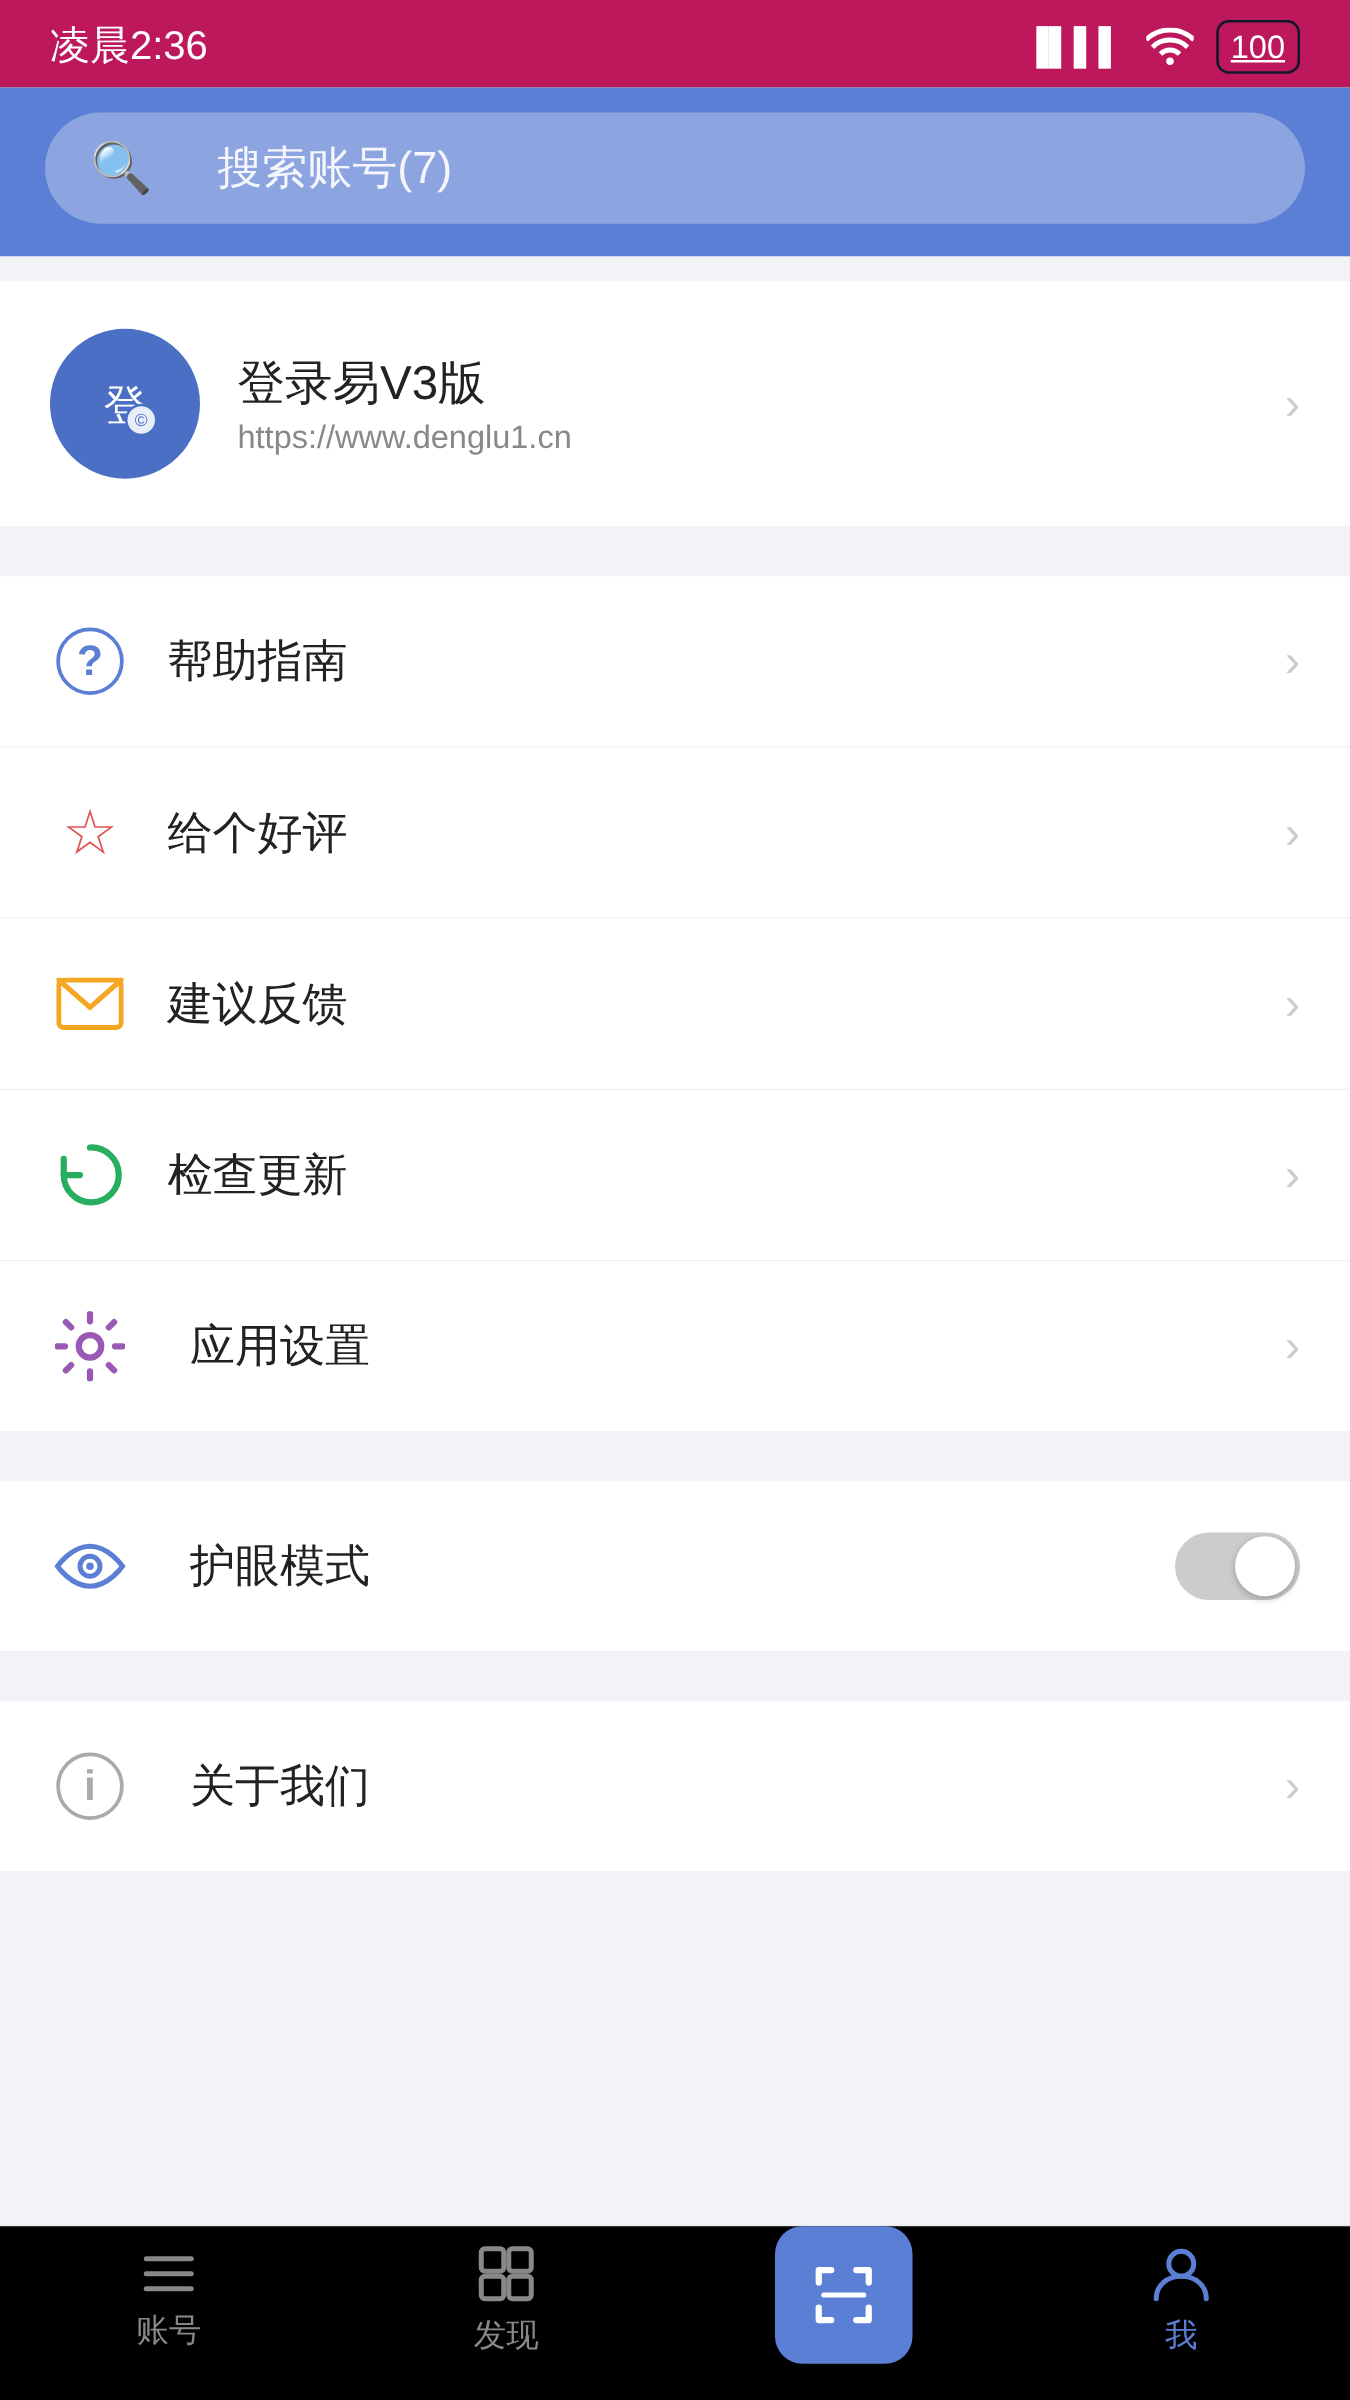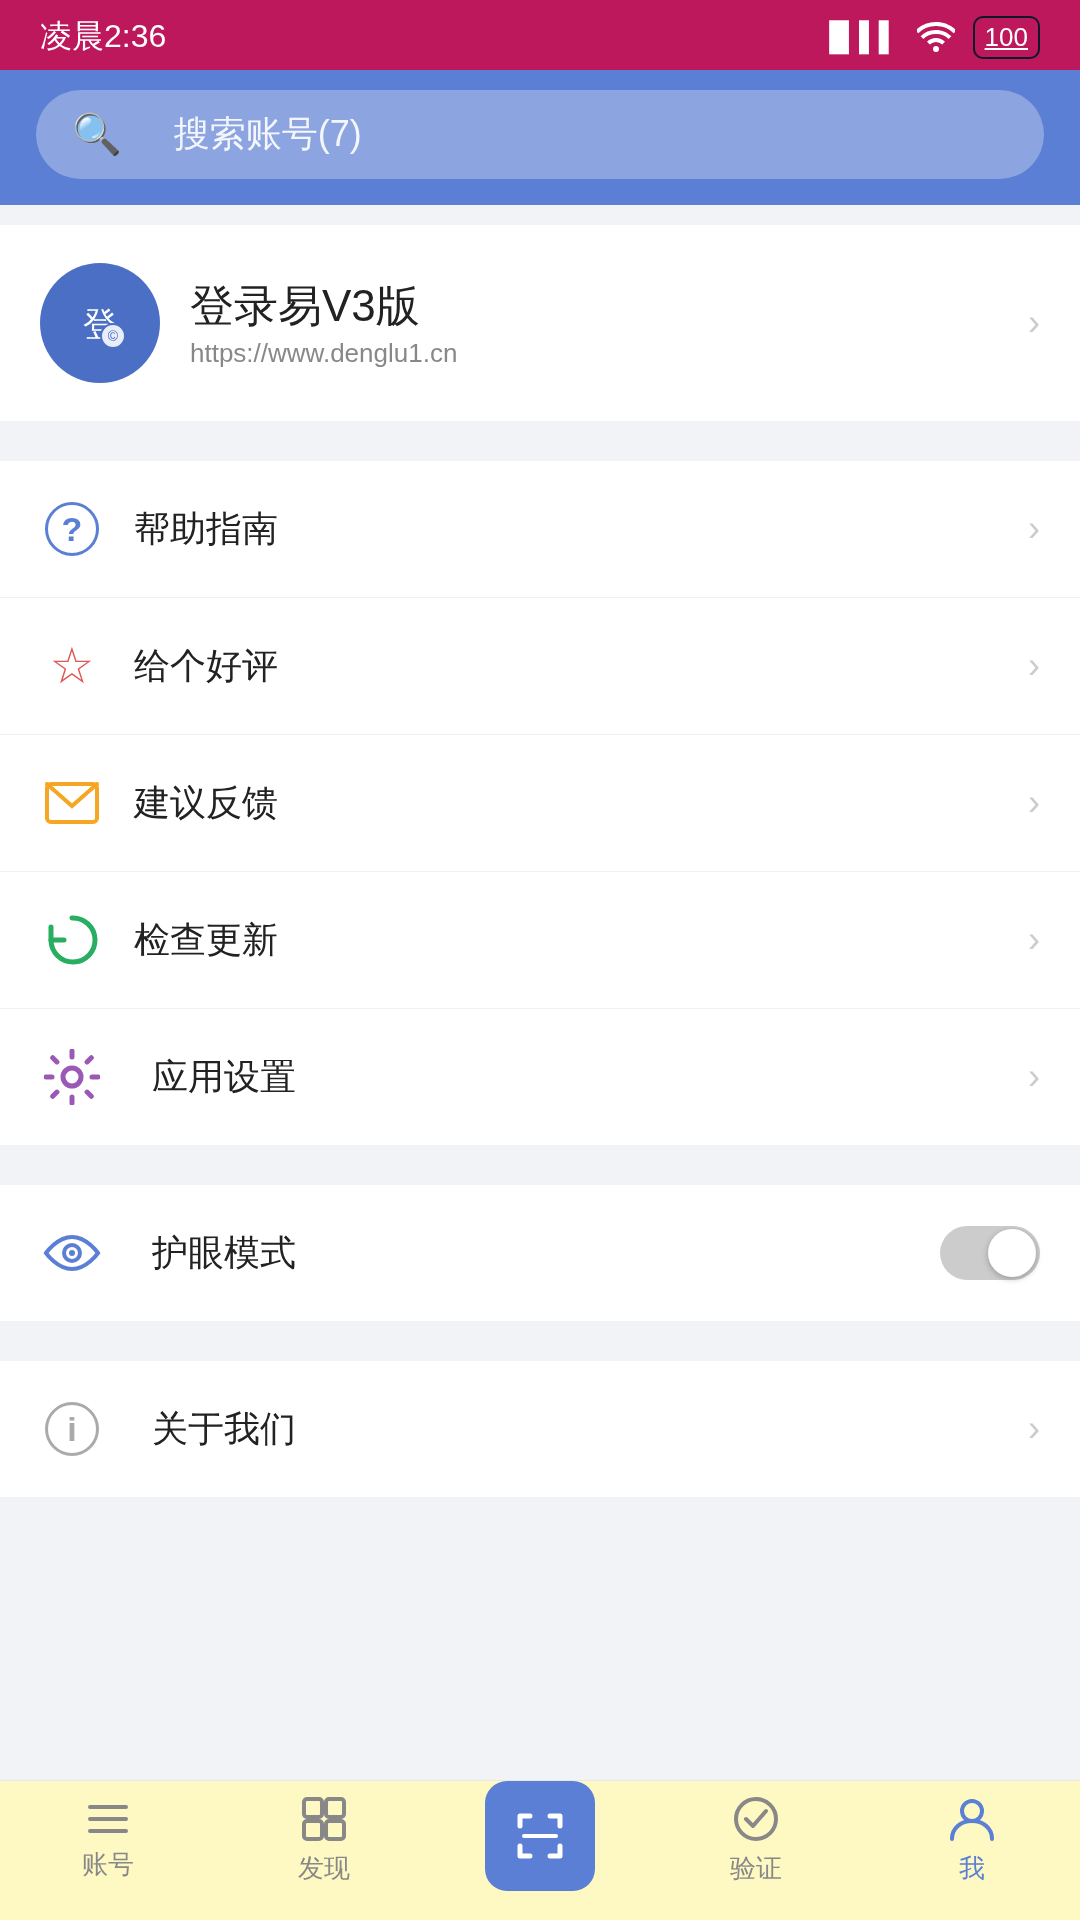--- a/index.html
+++ b/index.html
@@ -87,21 +87,21 @@
       flex-shrink: 0;
     }
     .avatar-inner {
       font-size: 56px;
       color: white;
     }
     .account-info {
       flex: 1;
     }
     .account-name {
-      font-size: 44px;
+      font-size: 38px;
       font-weight: 500;
       color: #222;
       margin-bottom: 2px;
     }
     .account-url {
       font-size: 26px;
       color: #888;
     }
     .chevron {
       color: #ccc;
@@ -189,21 +189,21 @@
       border-radius: 50%;
       position: absolute;
       top: 3px;
       right: 4px;
       box-shadow: 0 2px 6px rgba(0,0,0,0.25);
     }
 
     
     .bottom-nav {
       margin-top: auto;
-      background: #fef9c3;
+      background: #000000;
       display: flex;
       align-items: center;
       border-top: 1px solid #e8e8e8;
       height: 140px;
       padding-bottom: 20px;
     }
     .nav-item {
       flex: 1;
       display: flex;
       flex-direction: column;
@@ -411,29 +411,20 @@
           <path d="M8 18 L8 8 L18 8" stroke="white" stroke-width="5" fill="none" stroke-linecap="round" stroke-linejoin="round"></path>
           <path d="M38 8 L48 8 L48 18" stroke="white" stroke-width="5" fill="none" stroke-linecap="round" stroke-linejoin="round"></path>
           <path d="M48 38 L48 48 L38 48" stroke="white" stroke-width="5" fill="none" stroke-linecap="round" stroke-linejoin="round"></path>
           <path d="M18 48 L8 48 L8 38" stroke="white" stroke-width="5" fill="none" stroke-linecap="round" stroke-linejoin="round"></path>
           <line x1="12" y1="28" x2="44" y2="28" stroke="white" stroke-width="4" stroke-linecap="round"></line>
         </svg>
       </span>
     </div>
   </div>
 
-  <div class="nav-item">
-    <span class="nav-icon">
-      <svg width="48" height="48" viewBox="0 0 48 48" fill="none">
-        <circle cx="24" cy="24" r="20" stroke="#888" stroke-width="4"></circle>
-        <polyline points="14,24 21,31 34,16" stroke="#888" stroke-width="4" fill="none" stroke-linecap="round" stroke-linejoin="round"></polyline>
-      </svg>
-    </span>
-    <span class="nav-label">验证</span>
-  </div>
 
   <div class="nav-item active">
     <span class="nav-icon">
       <svg width="48" height="48" viewBox="0 0 48 48" fill="none">
         <circle cx="24" cy="16" r="10" stroke="#5b7fd4" stroke-width="4"></circle>
         <path d="M4 44c0-11 9-18 20-18s20 7 20 18" stroke="#5b7fd4" stroke-width="4" fill="none" stroke-linecap="round"></path>
       </svg>
     </span>
     <span class="nav-label">我</span>
   </div>

